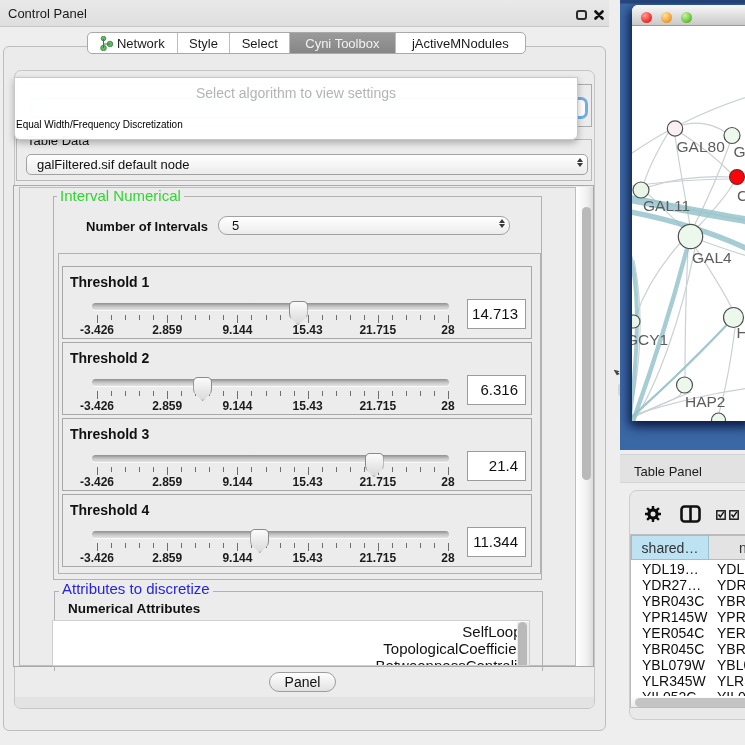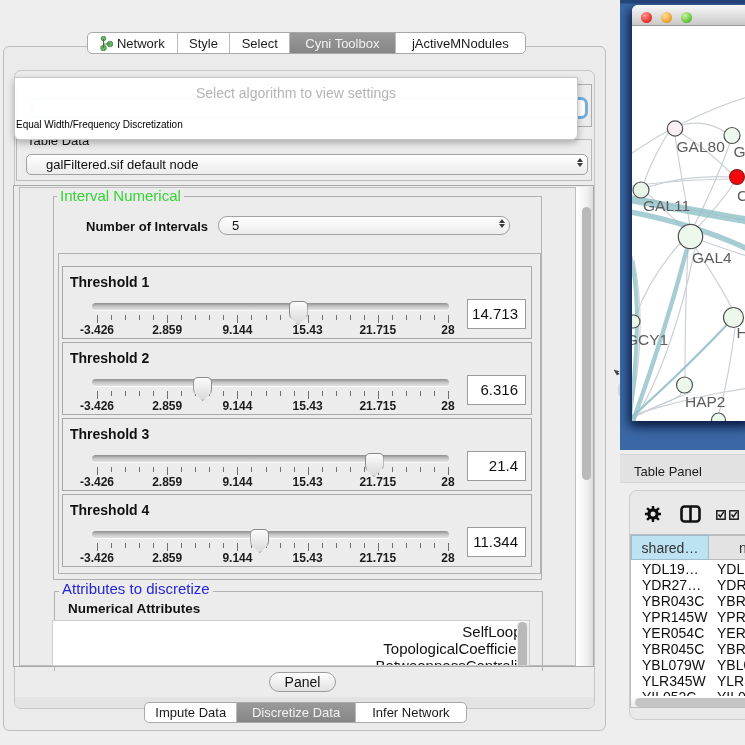--- a/index.html
+++ b/index.html
@@ -22,20 +22,27 @@
   .track { position:absolute; left:29px; top:36px; width:357px; height:7px; border-radius:4px; background:linear-gradient(#8f8f8f,#c9c9c9 55%,#e2e2e2); box-shadow:0 1px 0 rgba(255,255,255,.7); }
   .thumb { position:absolute; width:19px; height:24px; top:34px; z-index:5; background:linear-gradient(#fbfbfb,#d9d9d9); border:1px solid #8a8a8a; border-radius:5px 5px 50% 50%; clip-path:polygon(0 0,100% 0,100% 62%,50% 100%,0 62%); }
   .vbox { position:absolute; left:404px; top:32px; width:59px; height:30px; background:#ffffff; border:1px solid #9b9b9b; font-size:15px; color:#111; text-align:right; line-height:28px; padding-right:7px; }
   .tlabel { position:absolute; font-size:12px; font-weight:700; color:#1b1b1b; transform:translateX(-50%); top:56px; }
 </style>
 </head>
 <body>
 
 <div class="abs" id="leftwin" style="left:0;top:0;width:609px;height:745px;">
 
+  <div class="abs" style="left:0;top:0;width:609px;height:27px;background:linear-gradient(#e9e9e9,#dedede);border-bottom:1px solid #c9c9c9;">
+    <span style="position:absolute;left:8px;top:6px;font-size:13px;color:#1a1a1a;">Control Panel</span>
+    <span style="position:absolute;left:576px;top:10px;width:11px;height:10px;border:2px solid #2c2c2c;border-radius:3px;"></span>
+    <svg style="position:absolute;left:594px;top:10px;" width="10" height="10" viewBox="0 0 10 10">
+        <path d="M1.5 1.5 L8.5 8.5 M8.5 1.5 L1.5 8.5" stroke="#111" stroke-width="2.6" stroke-linecap="round"></path>
+      </svg>
+  </div>
 
   <div class="abs" style="left:3px;top:46px;width:603px;height:685px;background:#ebebeb;border:1px solid #bdbdbd;border-radius:6px;"></div>
 
   <div class="abs tabbar" style="left:87px;top:32px;width:439px;height:22px;">
     <div class="tab" style="width:90px;">
       <svg width="13" height="15" viewBox="0 0 13 15" style="margin-right:4px;">
           <circle cx="3.5" cy="2.5" r="2.3" fill="#67b768" stroke="#3c7e3e" stroke-width=".8"></circle>
           <circle cx="3.5" cy="12" r="2.8" fill="#67b768" stroke="#3c7e3e" stroke-width=".8"></circle>
           <circle cx="10" cy="8" r="2.8" fill="#67b768" stroke="#3c7e3e" stroke-width=".8"></circle>
           <path d="M3.5 3 L3.5 12 M3.5 8 L10 8" stroke="#3c7e3e" stroke-width="1" fill="none"></path>
@@ -50,21 +57,21 @@
   <div class="abs" style="left:14px;top:70px;width:581px;height:639px;background:#ececec;border:1px solid #c6c6c6;border-radius:7px;"></div>
   <div class="abs" style="left:15px;top:697px;width:579px;height:11px;background:#e3e3e3;border-radius:0 0 6px 6px;"></div>
 
   <div class="abs" style="left:16px;top:84px;width:576px;height:43px;border:1px solid #ababab;"></div>
 
   <div class="abs" style="left:30px;top:97px;width:558px;height:22px;border:3px solid #73aede;border-radius:7px;background:#fff;"></div>
 
   <div class="abs" style="left:16px;top:139px;width:576px;height:42px;border:1px solid #b9b9b9;"></div>
   <span class="abs" style="left:25px;top:133px;font-size:13px;color:#111;background:#ececec;padding:0 2px;">Table Data</span>
 
-  <div class="abs combo" style="left:26px;top:154px;width:562px;height:21px;padding-left:19px;">galFiltered.sif default node
+  <div class="abs combo" style="left:26px;top:154px;width:562px;height:21px;padding-left:10px;">galFiltered.sif default node
     <div class="updown" style="left:546px;top:2px;">
         <div class="u"></div>
         <div class="d"></div>
       </div>
   </div>
 
   <div class="abs" style="left:13px;top:185px;width:581px;height:482px;border:1px solid #a9a9a9;background:#ececec;">
     <div class="abs" style="left:5px;top:1px;width:557px;height:479px;border:1px solid #bdbdbd;background:#ececec;"></div>
 
     <div class="abs" style="left:562px;top:1px;width:17px;height:479px;background:linear-gradient(90deg,#ffffff,#f2f2f2 60%,#dcdcdc);"></div>
@@ -243,25 +250,20 @@
   <span class="grptitle" style="left:59px;top:582px;color:#2626d8;">Attributes to discretize</span>
   <span class="abs" style="left:56px;top:601px;font-size:13.5px;font-weight:700;color:#111;padding-left:12px;">Numerical Attributes</span>
   <div class="abs" style="left:52px;top:620px;width:478px;height:46px;background:#ffffff;border:1px solid #cfcfcf;overflow:hidden;font-size:15px;color:#111;text-align:right;">
     <div style="padding-left:14px;line-height:17px;padding-top:2px;">SelfLoops<br>TopologicalCoefficient<br>BetweennessCentrality</div>
     <div class="abs" style="left:464px;top:1px;width:13px;height:46px;background:#ececec;"></div>
     <div class="abs" style="left:465px;top:1px;width:9px;height:46px;background:#b9b9b9;border-radius:5px;"></div>
   </div>
 
   <div class="abs" style="left:269px;top:672px;width:67px;height:20px;background:linear-gradient(#fefefe,#e2e2e2);border:1px solid #9d9d9d;border-radius:10px;font-size:14px;color:#111;text-align:center;line-height:19px;">Panel</div>
 
-  <div class="abs tabbar" style="left:144px;top:702px;width:323px;height:21px;">
-    <div class="tab" style="width:93px;">Impute Data</div>
-    <div class="tab sel" style="width:119px;">Discretize Data</div>
-    <div class="tab" style="width:111px;">Infer Network</div>
-  </div>
 </div>
 
 <svg class="abs" style="left:614px;top:367px;" width="7" height="9" viewBox="0 0 7 9">
     <path d="M1 7.5 L1 1 L5.5 5.5 L3.3 5.5 L4.3 7.8 Z" fill="#474747" transform="rotate(-30 3.5 4.5)"></path>
   </svg>
 <div class="abs" style="left:618px;top:384px;width:6px;height:12px;background:#d7d7d7;border-radius:2px;"></div>
 
 <div class="abs" style="left:620px;top:0;width:125px;height:450px;background:linear-gradient(#26477b,#26477b 3px,#3a67a5 4px,#3a67a5);overflow:hidden;">
   <div class="abs" style="left:12px;top:5px;width:120px;height:416px;border-radius:6px 6px 0 0;box-shadow:0 5px 12px rgba(2,12,45,.75), -4px 4px 9px rgba(2,12,45,.4);background:#fff;overflow:hidden;">
 

